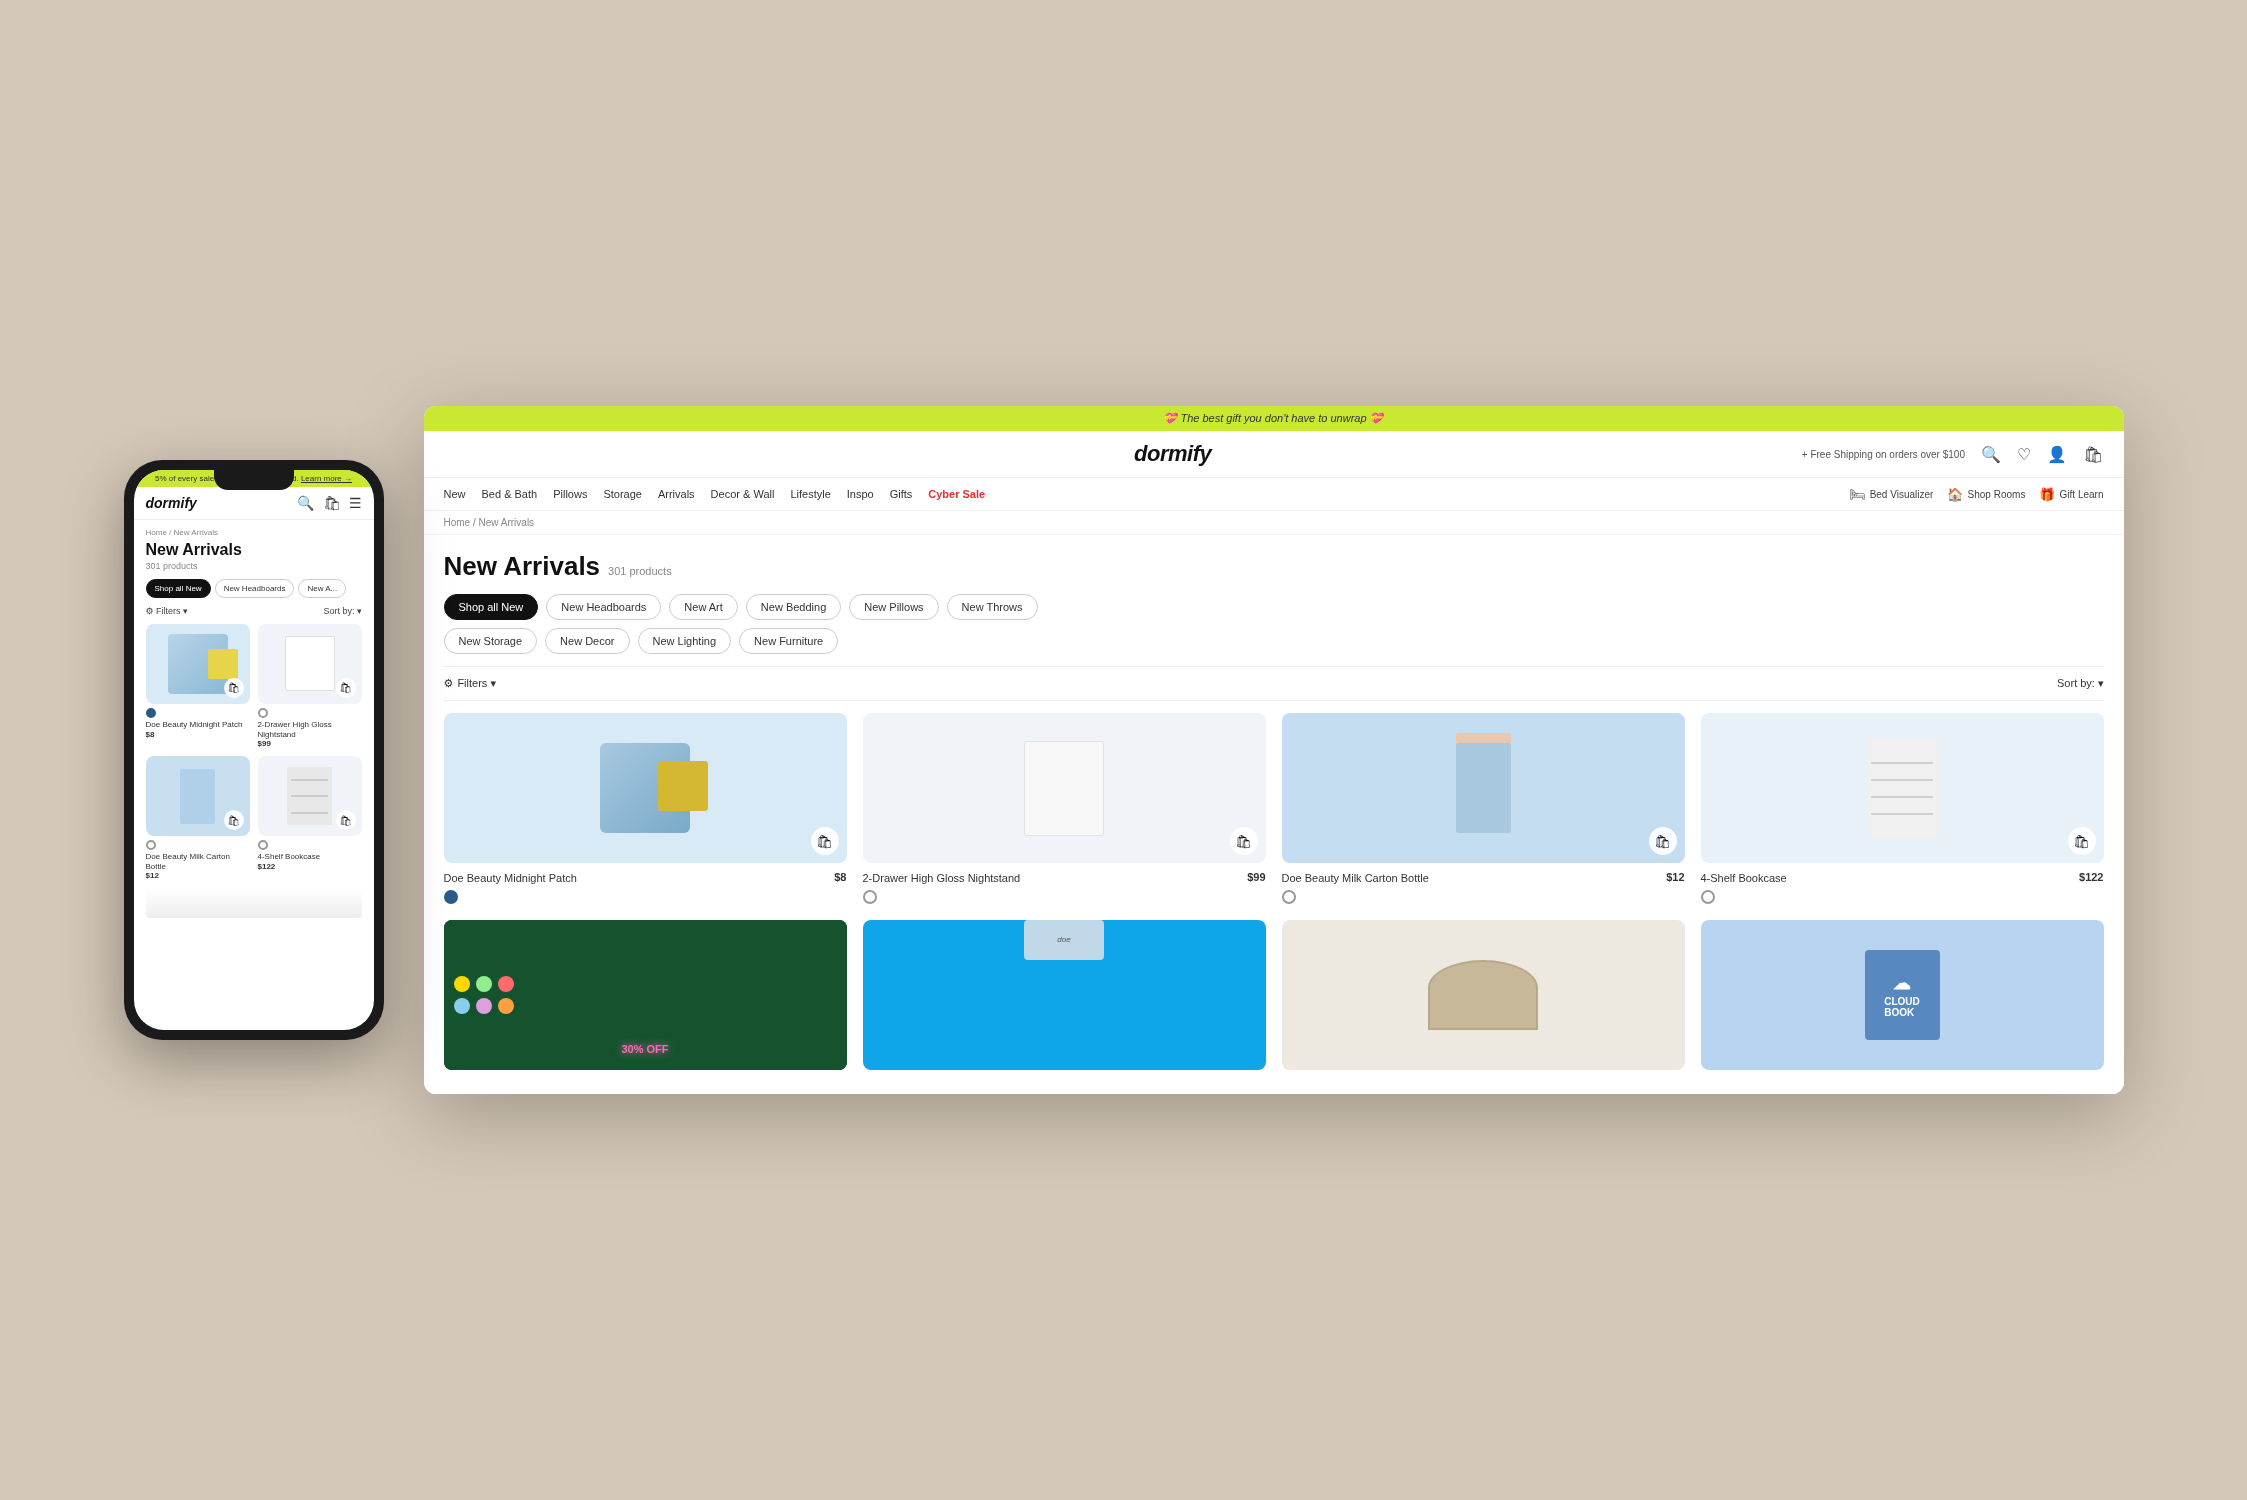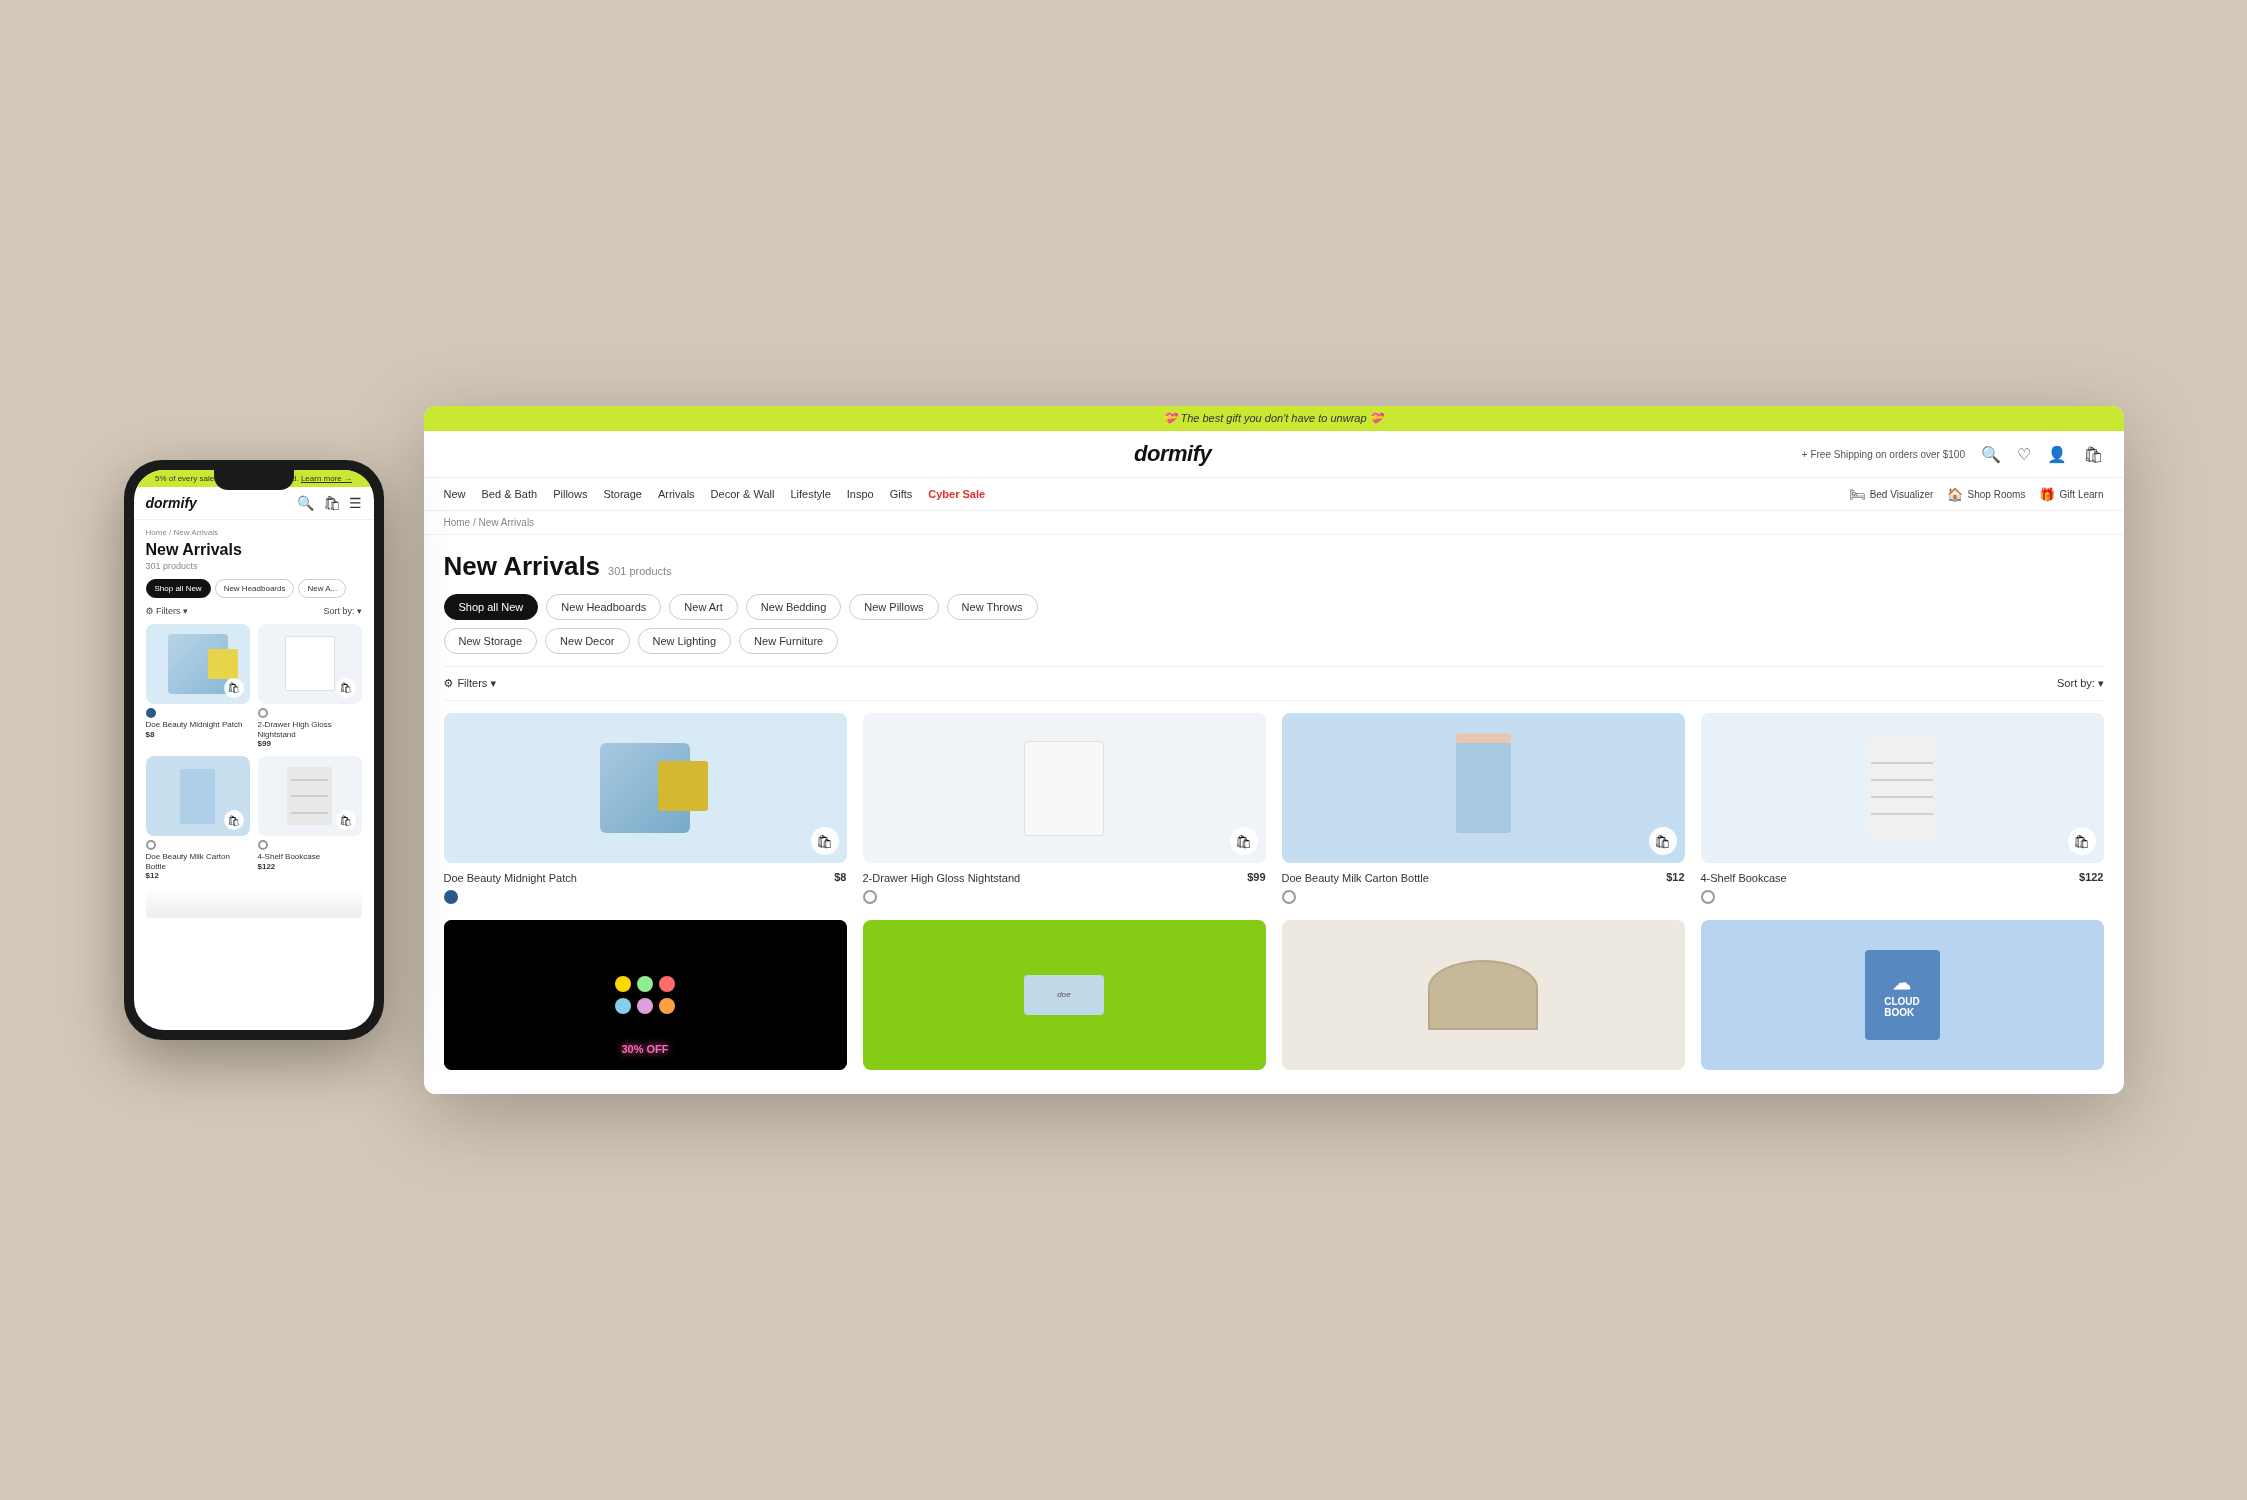--- a/index.html
+++ b/index.html
@@ -644,46 +644,45 @@
     .prod-bookcase-shelf {
       height: 2px;
       background: #d0d0d0;
       width: 100%;
     }
 
     
     .sticker-content {
       width: 100%;
       height: 100%;
-      background: #000000;
-      display: flex;
-      align-items: center;
-      justify-content: center;
+      background: #14532d;
+      display: flex;
+      align-items: center;
+      justify-content: flex-start;
       position: relative;
     }
 
     .neon-text {
       color: #ff69b4;
       font-size: 11px;
       font-weight: bold;
       text-shadow: 0 0 8px #ff69b4;
       position: absolute;
       bottom: 15px;
       left: 50%;
       transform: translateX(-50%);
       white-space: nowrap;
     }
 
     
     .silk-content {
-      background: #84cc16;
+      background: #0ea5e9;
       width: 100%;
       height: 100%;
       display: flex;
-      align-items: center;
       justify-content: center;
     }
 
     .silk-box {
       width: 80px;
       height: 40px;
       background: #c0d8e8;
       border-radius: 4px;
       display: flex;
       align-items: center;

